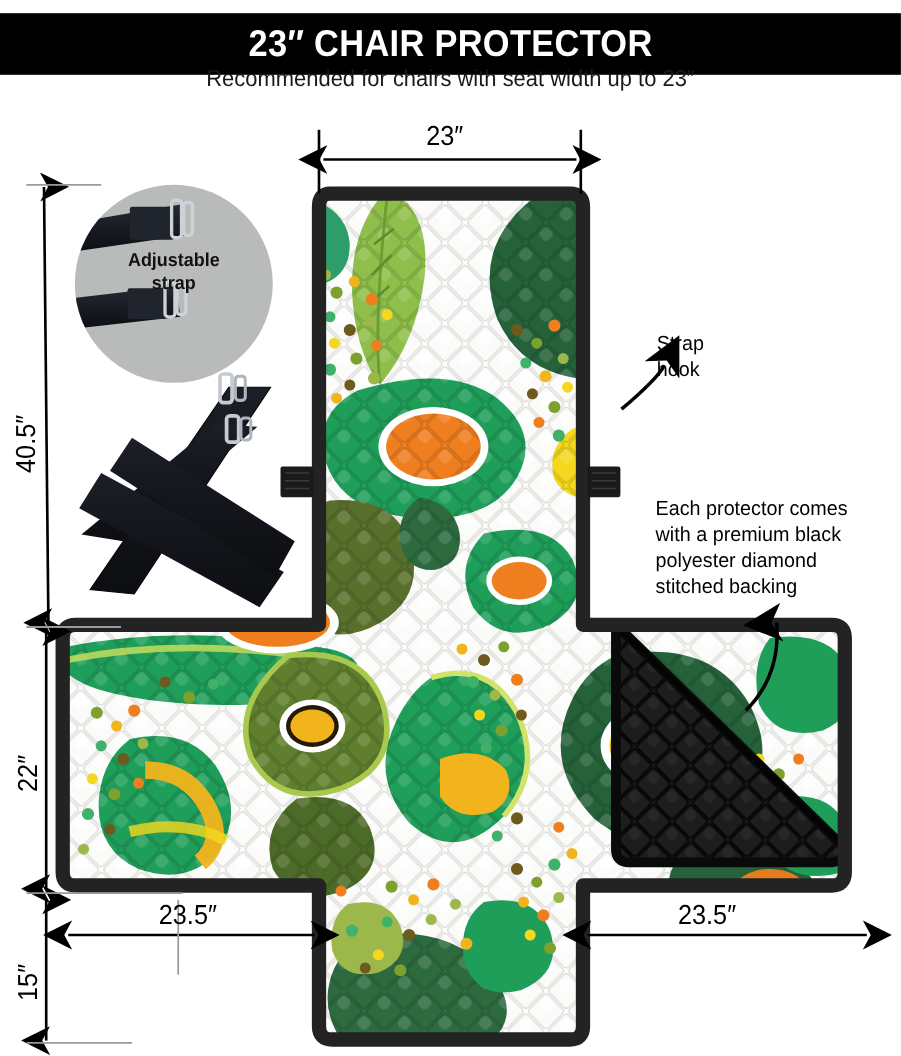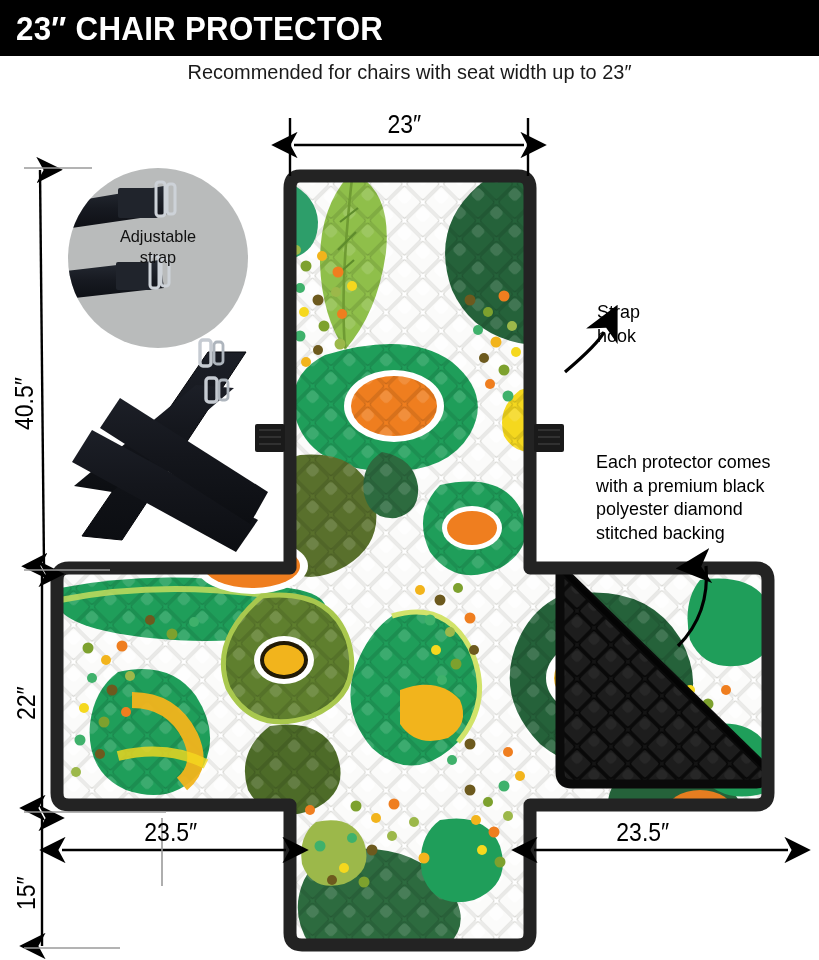--- a/index.html
+++ b/index.html
@@ -7,23 +7,23 @@
     width:819px;height:960px;
     background:#ffffff;
     font-family:"Liberation Sans", sans-serif;
     overflow:hidden;
     position:relative;
   }
   #root{position:absolute;inset:0;}
 
   
   .header-bar{
-    position:absolute;left:0;top:0;width:819px;height:56px;
+    position:absolute;left:0;top:12px;width:819px;height:56px;
     background:#000000;
-    display:flex;align-items:center;
+    display:flex;align-items:center;justify-content:center;
   }
   .header-title{
     color:#ffffff;
     font-size:34px;
     font-weight:bold;
     letter-spacing:.3px;
     transform:scaleX(.92);
     font-family:"Liberation Sans", sans-serif;
     white-space:nowrap;
   }
@@ -52,21 +52,21 @@
     line-height:1.28;
     transform:scaleX(.97);
     transform-origin:left top;
   }
 
   
   .layer{position:absolute;left:0;top:0;width:819px;height:960px;}
   .layer.nohit{pointer-events:none;}
 
   
-  .inset-wrap{position:absolute;left:68px;top:168px;width:180px;height:180px;}
+  .inset-wrap{position:absolute;left:68px;top:168px;width:180px;height:180px;font-weight:bold;}
   .inset-circle{
     position:absolute;inset:0;border-radius:50%;
     background:#b9bbbb;overflow:hidden;
   }
   .inset-label{
     position:absolute;left:0;top:58px;width:180px;
     text-align:center;font-size:17px;color:#111;line-height:1.25;
     z-index:5;transform:scaleX(.96);
   }
 </style>

